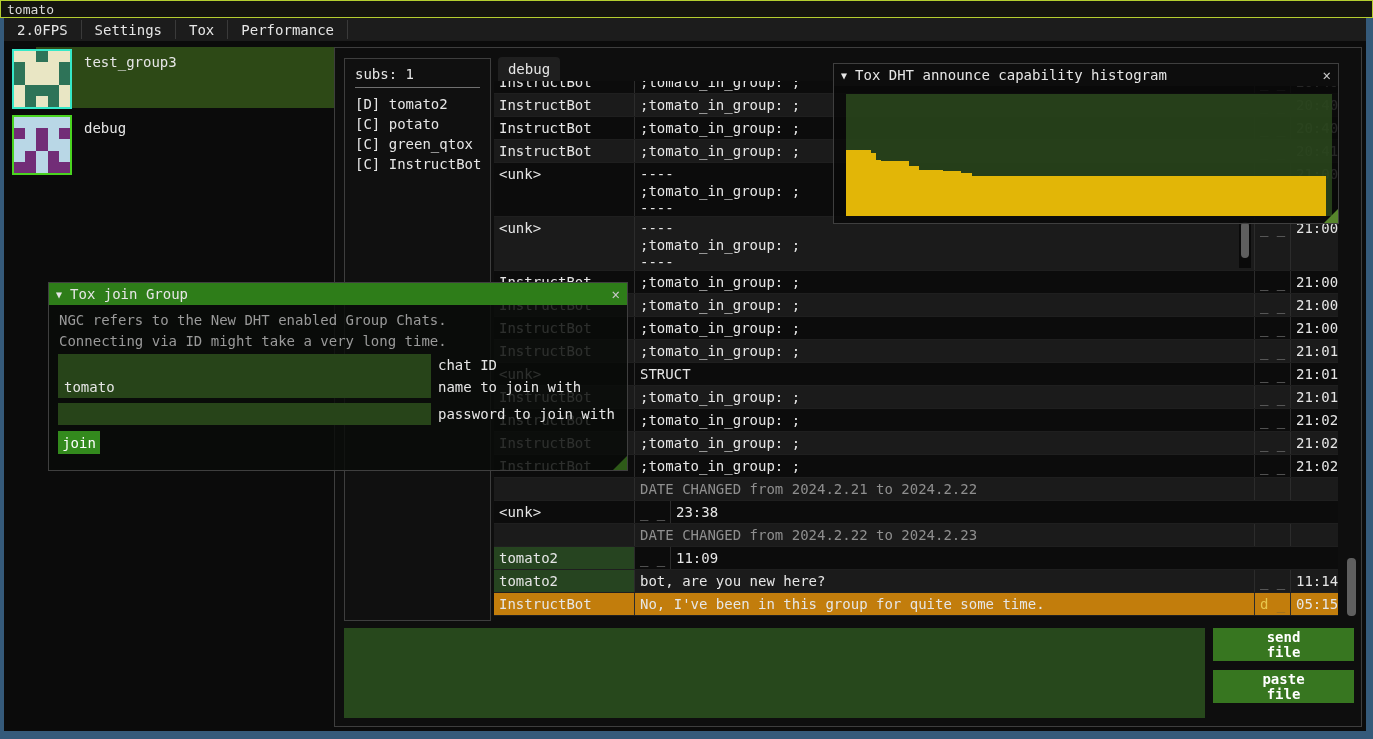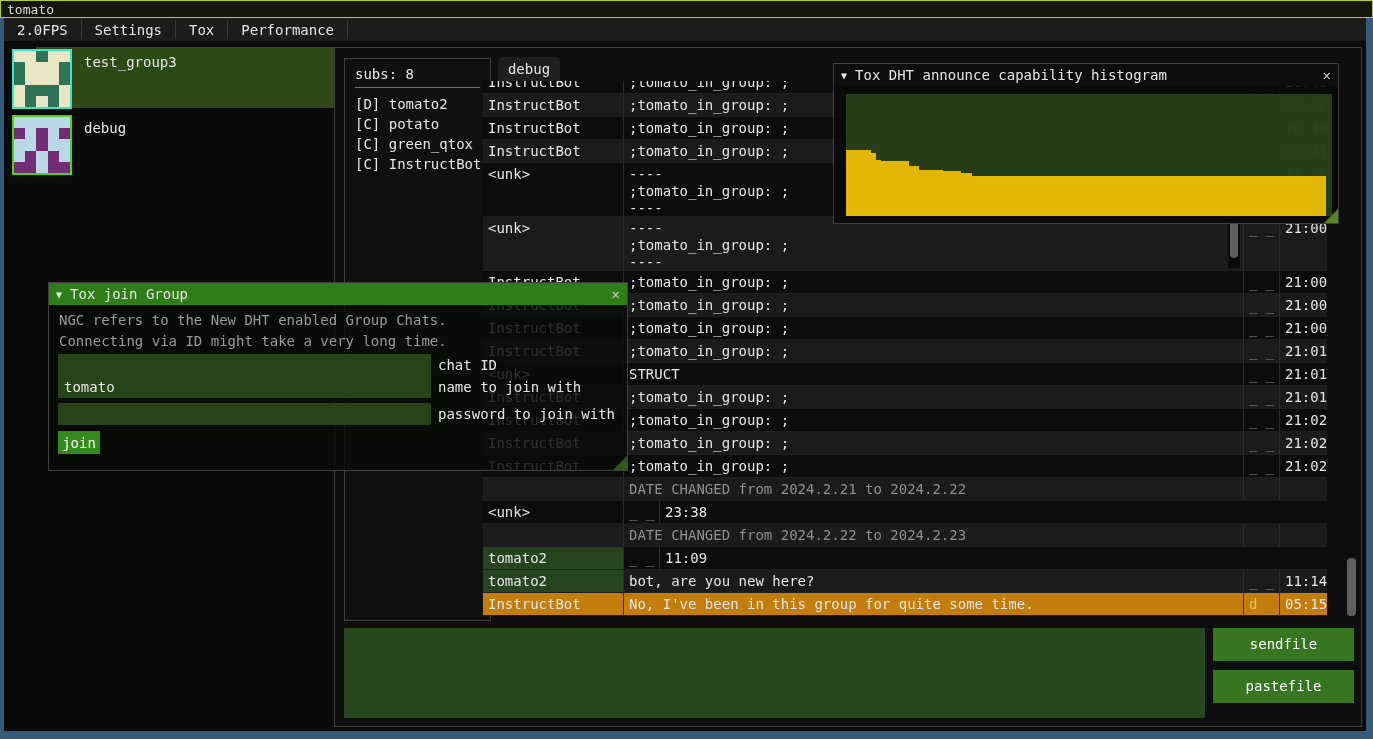--- a/index.html
+++ b/index.html
@@ -37,21 +37,21 @@
   .subs-panel { position:absolute; left:9px; top:10px; width:147px; height:563px;
                 background:#101010; border:1px solid #3e3e3e; padding:7px 10px; }
   .subs-header { margin-bottom:5px; }
   .subs-sep { height:1px; background:#707070; margin-bottom:6px; }
   .member-item { height:20px; line-height:20px; white-space:nowrap; }
 
   .tab { position:absolute; left:163px; top:9px; width:62px; height:24px; background:#1f1f1f;
          display:flex; align-items:center; justify-content:center; border-radius:4px 4px 0 0; }
 
   
-  .chat-clip { position:absolute; left:148px; top:33px; width:844px; height:535px; overflow:hidden; }
+  .chat-clip { position:absolute; left:159px; top:33px; width:844px; height:535px; overflow:hidden; }
   .chat-content { position:relative; margin-top:-10px; }
   .chat-row { display:flex; width:844px; border-bottom:1px solid #1f1f1f; }
   .chat-row.alt { background:#1b1b1b; }
   .chat-row.dark { background:#0c0c0c; }
   .c { padding:3px 0 0 5px; overflow:hidden; white-space:pre-line; line-height:17px; }
   .c-sender { width:140px; }
   .c-msg    { width:620px; border-left:1px solid #2c2c2c; position:relative; }
   .c-ind    { width:36px;  border-left:1px solid #2c2c2c; color:#808080; }
   .c-time   { width:48px;  border-left:1px solid #2c2c2c; }
   .chat-row.sender-green .c-sender { background:#264420; }
@@ -62,22 +62,22 @@
   .mini-scroll { position:absolute; right:3px; top:3px; width:12px; height:48px; background:#0a0a0a; }
   .mini-thumb { position:absolute; left:2px; top:2px; width:8px; height:36px; background:#5f5f5f; border-radius:4px; }
   .chat-vscroll { position:absolute; left:1012px; top:10px; width:9px; height:558px; }
   .chat-vthumb { position:absolute; left:0; top:500px; width:9px; height:58px; background:#5f5f5f; border-radius:4px; }
 
   
   .composer-input { position:absolute; left:9px; top:580px; width:861px; height:90px;
                     background:#27481c; border:none; outline:none; resize:none; color:#e6e6e6;
                     font-family:"DejaVu Sans Mono", monospace; font-size:14px; padding:4px 6px; }
   .file-btn { position:absolute; left:878px; width:141px; height:33px; background:#377620;
-              color:#fff; display:flex; flex-direction:row; align-items:center; justify-content:center;
-              line-height:15px; cursor:pointer; }
+              color:#fff; display:flex; flex-direction:column; align-items:center; justify-content:center;
+              line-height:15px; cursor:pointer;font-weight:bold; }
   .btn-send { top:580px; } .btn-paste { top:622px; }
 
   
   .fwin { position:absolute; border:1px solid #3f3f3f; }
   .fwin-titlebar { height:22px; display:flex; align-items:center; padding:0 7px; gap:8px; }
   .fwin-title { flex:1; white-space:nowrap; }
   .collapse-icon { font-size:10px; }
   .close-icon { color:#c8c8c8; cursor:pointer; }
   .resize-grip { position:absolute; right:0; bottom:0; width:0; height:0;
                  border-style:solid; border-width:0 0 14px 14px; }
@@ -183,21 +183,21 @@
           <div style="background: rgb(185, 215, 230);"></div>
           <div style="background: rgb(114, 45, 119);"></div>
           <div style="background: rgb(114, 45, 119);"></div>
         </div>
       </div>
     </div>
 
   <div class="main-window">
 
     <div class="subs-panel">
-      <div class="subs-header">subs: 8</div>
+      <div class="subs-header">subs: 1</div>
       <div class="subs-sep"></div>
       <div id="member-list">
           <div class="member-item">[D] tomato2</div>
           <div class="member-item">[C] potato</div>
           <div class="member-item">[C] green_qtox</div>
           <div class="member-item">[C] InstructBot</div>
         </div>
     </div>
 
     <div class="tab">

